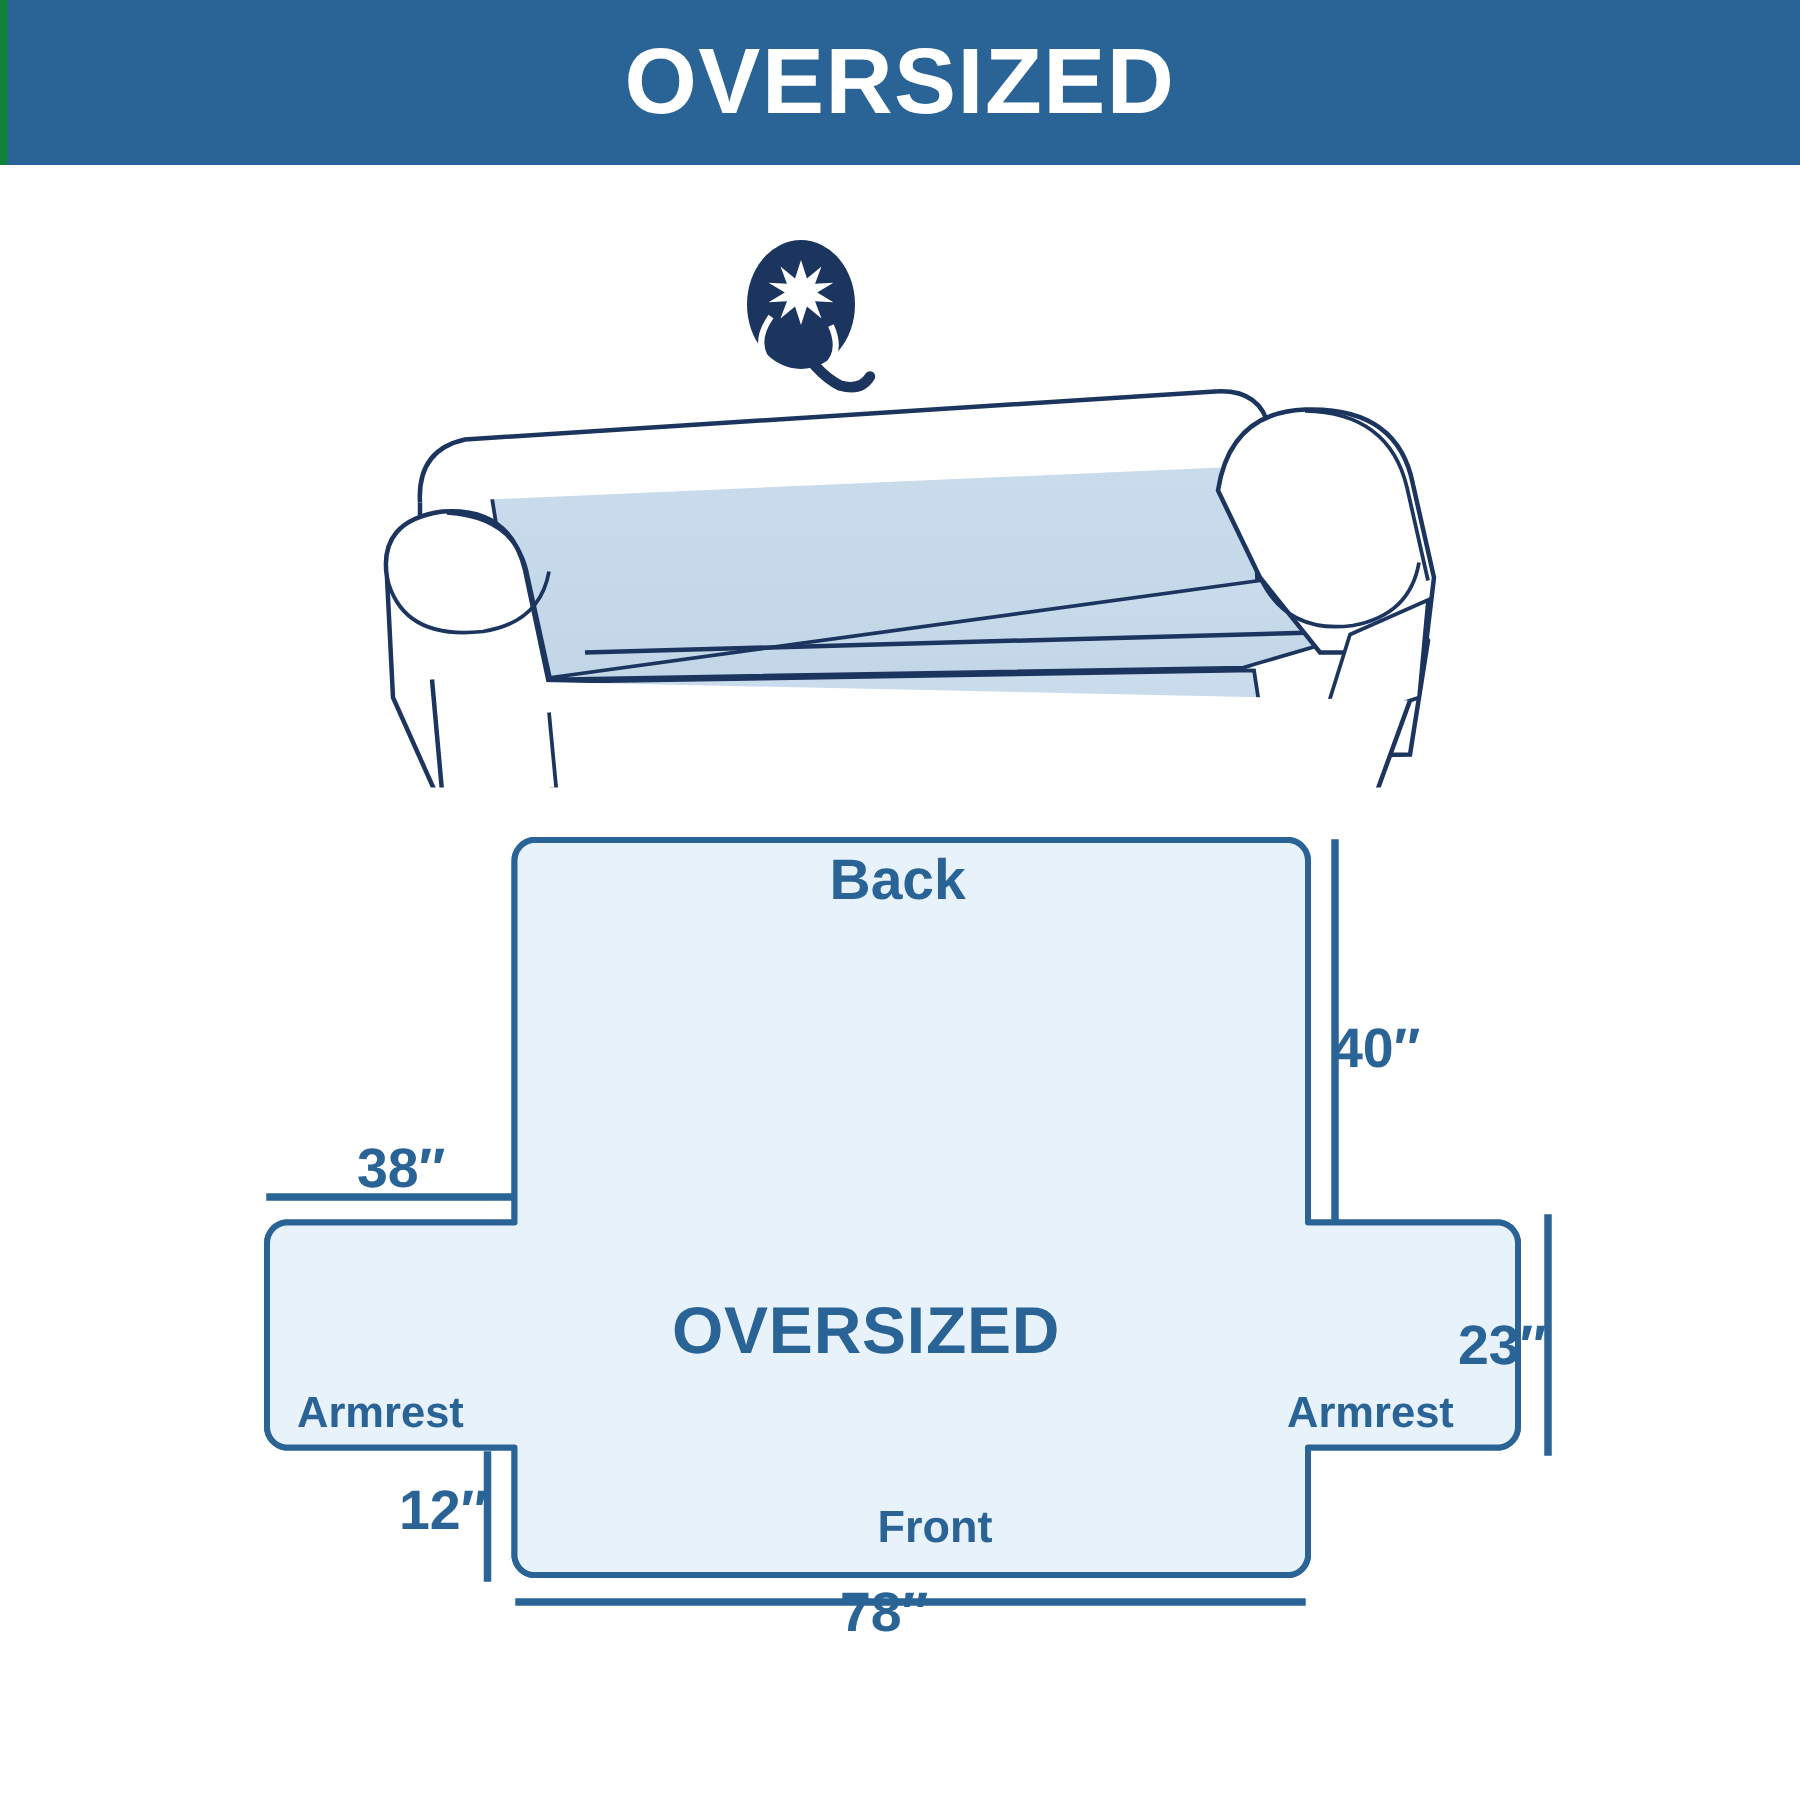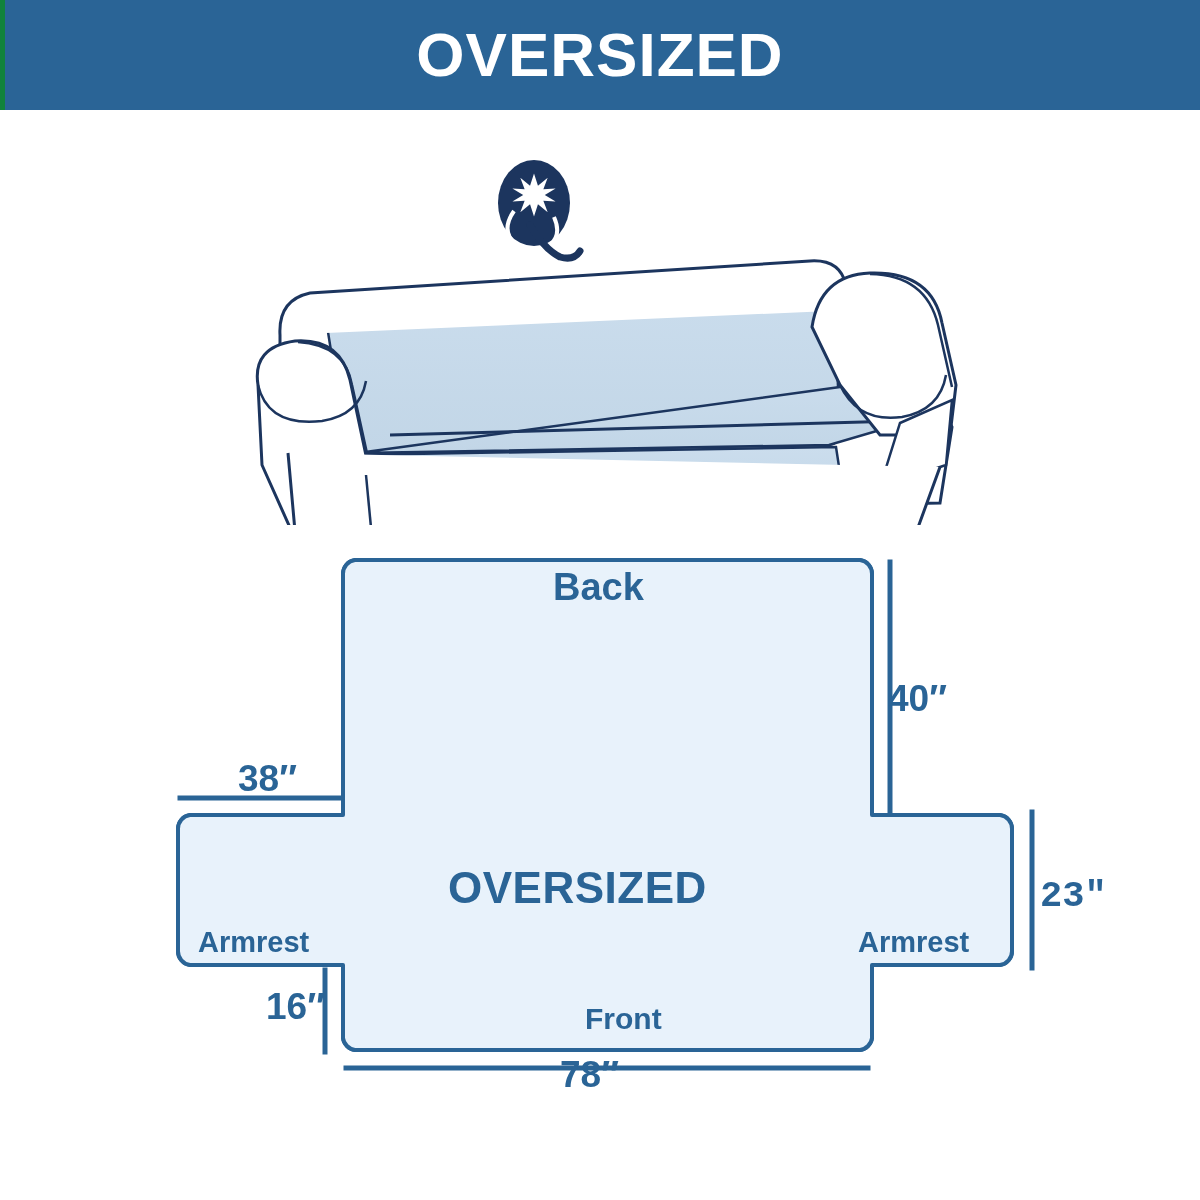--- a/index.html
+++ b/index.html
@@ -51,21 +51,21 @@
     line-height:1;
     white-space:nowrap;
   }
   .lbl-back   {left:553px; top:568px; font-size:38px;}
   .lbl-front  {left:543px; top:1004px; font-size:30px;margin-left:42px;}
   .lbl-arm-l  {left:198px; top:928px; font-size:29px;}
   .lbl-arm-r  {left:858px; top:928px; font-size:29px;}
   .lbl-center {left:448px; top:866px; font-size:44px; letter-spacing:0.5px;}
   .lbl-40     {left:860px; top:680px; font-size:37px;margin-left:28px;}
   .lbl-24     {left:238px; top:760px; font-size:37px;}
-  .lbl-23     {left:1040px;top:878px; font-size:37px;font-family:Liberation Mono, monospace;}
+  .lbl-23     {left:972px;top:878px; font-size:37px;}
   .lbl-13     {left:266px; top:988px; font-size:37px;}
   .lbl-78     {left:560px; top:1056px;font-size:37px;text-align:right;}
 </style>
 </head>
 <body>
 
 <div id="stage">
 
   <div class="banner">
     <div class="banner-edge"></div>
@@ -189,16 +189,16 @@
   </div>
 
   <div class="dim-label lbl-back">Back</div>
   <div class="dim-label lbl-front">Front</div>
   <div class="dim-label lbl-arm-l">Armrest</div>
   <div class="dim-label lbl-arm-r">Armrest</div>
   <div class="dim-label lbl-center">OVERSIZED</div>
   <div class="dim-label lbl-40">40″</div>
   <div class="dim-label lbl-24">38″</div>
   <div class="dim-label lbl-23">23″</div>
-  <div class="dim-label lbl-13">16″</div>
+  <div class="dim-label lbl-13">12″</div>
   <div class="dim-label lbl-78">78″</div>
 
 </div>
 
 </body></html>

